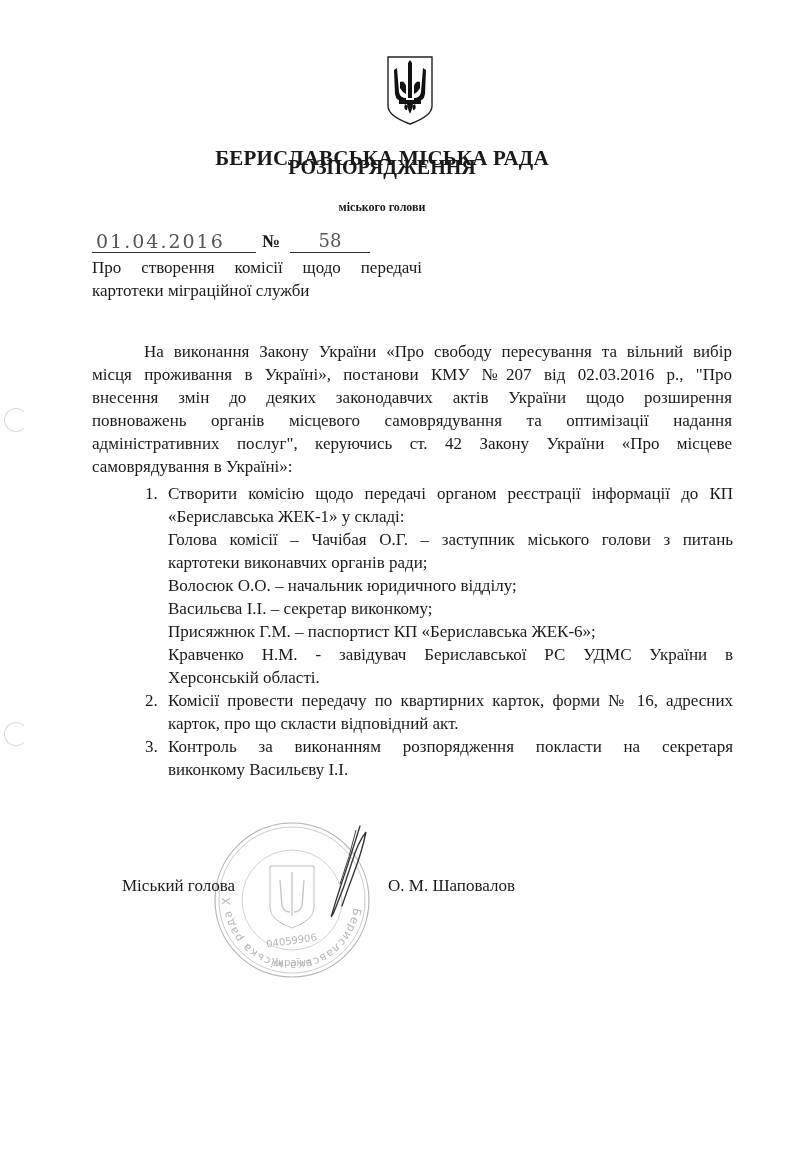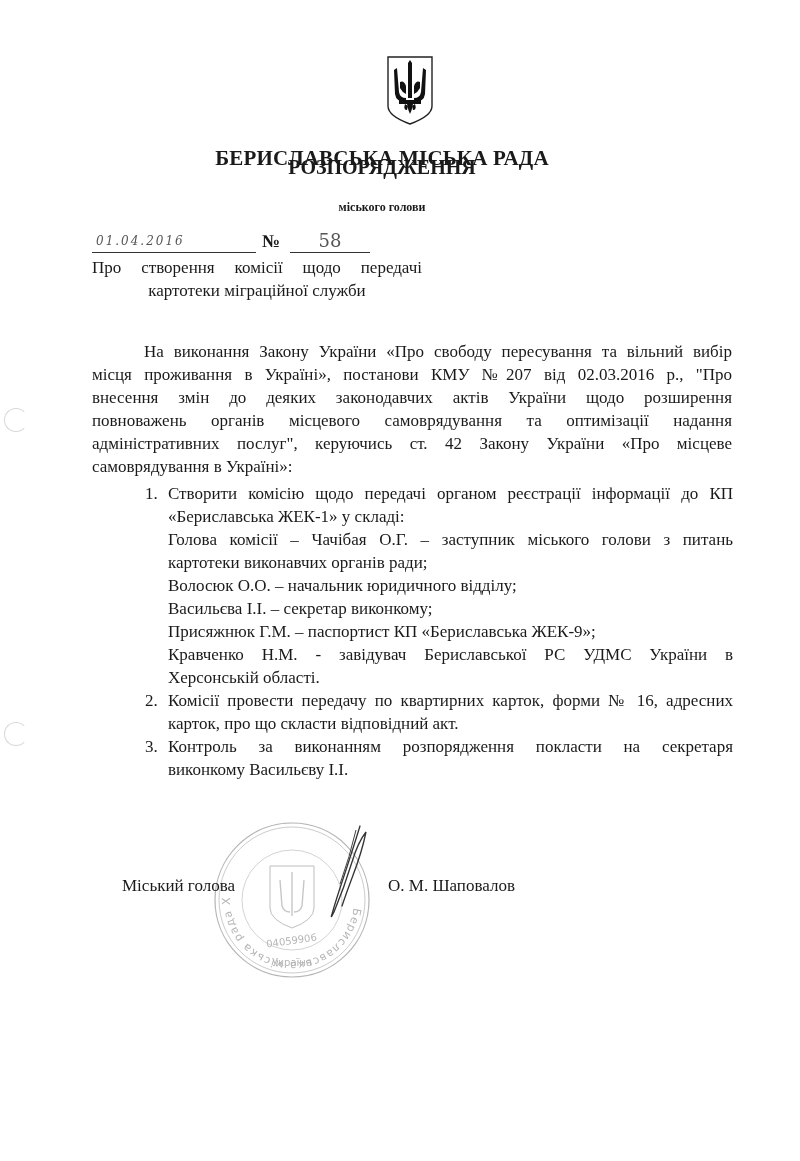--- a/index.html
+++ b/index.html
@@ -54,22 +54,21 @@
       top: 230px;
       height: 24px;
       width: 280px;
     }
     .date-hand {
       position: absolute;
       left: 2px;
       top: 0px;
       width: 160px;
       font-family: "DejaVu Serif", serif;
-      font-style: italic;
-      font-size: 12px;
+      font-size: 19px;
       color: #555;
       letter-spacing: 2px;
       border-bottom: 1px solid #333;
       padding-left: 4px;
       height: 22px;
       line-height: 22px;
     }
     .num-sign {
       position: absolute;
       left: 172px;
@@ -92,21 +91,21 @@
     }
     .subject {
       position: absolute;
       left: 92px;
       top: 256px;
       width: 330px;
       font-size: 17px;
       line-height: 23px;
     }
     .subject .l1 { display: block; text-align: justify; text-align-last: justify; }
-    .subject .l2 { display: block; text-align: center; }
+    .subject .l2 { display: block; }
 
     .preamble {
       position: absolute;
       left: 92px;
       top: 340px;
       width: 640px;
       font-size: 17px;
       line-height: 23px;
     }
     .preamble .ln {
@@ -215,21 +214,21 @@
 
   <div class="orders">
     <div class="item">
       <span class="num">1.</span>
       <span class="ln">Створити комісію щодо передачі органом реєстрації інформації до КП</span>
       <span class="ln left">«Бериславська ЖЕК-1» у складі:</span>
       <span class="ln">Голова комісії – Чачібая О.Г. – заступник міського голови з питань</span>
       <span class="ln left">картотеки виконавчих органів ради;</span>
       <span class="ln left">Волосюк О.О. – начальник юридичного відділу;</span>
       <span class="ln left">Васильєва І.І. – секретар виконкому;</span>
-      <span class="ln left">Присяжнюк Г.М. – паспортист КП «Бериславська ЖЕК-9»;</span>
+      <span class="ln left">Присяжнюк Г.М. – паспортист КП «Бериславська ЖЕК-6»;</span>
       <span class="ln">Кравченко Н.М. - завідувач Бериславської РС УДМС  України в</span>
       <span class="ln left">Херсонській  області.</span>
     </div>
     <div class="item">
       <span class="num">2.</span>
       <span class="ln">Комісії провести передачу по квартирних карток, форми № 16, адресних</span>
       <span class="ln left">карток, про що скласти відповідний акт.</span>
     </div>
     <div class="item">
       <span class="num">3.</span>

